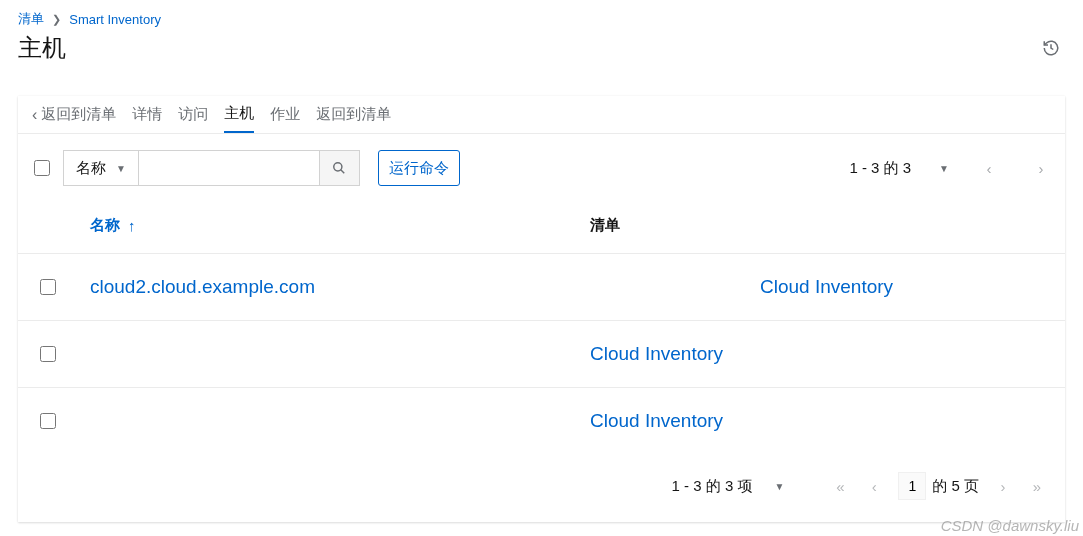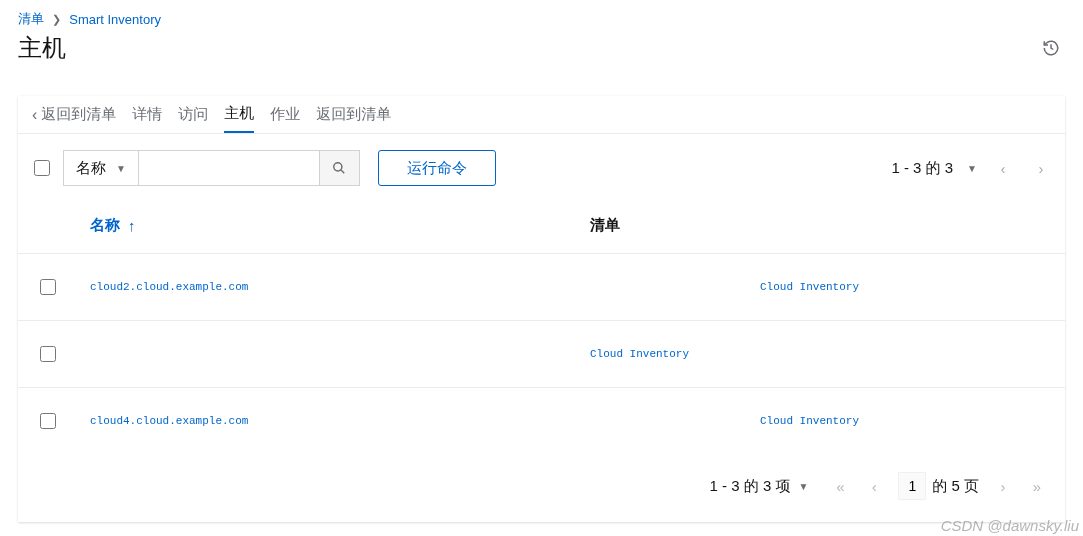--- a/index.html
+++ b/index.html
@@ -29,38 +29,38 @@
   .tab { color:var(--text-gray); font-size:15px; cursor:pointer; height:100%; display:flex; align-items:center; }
   .tab.back::before { content:"\2039"; margin-right:4px; font-size:16px; }
   .tab.active { color:var(--text-dark); border-bottom:2px solid var(--link-blue); font-weight:400; }
 
   .toolbar { display:flex; align-items:center; padding:16px 12px; gap:10px; }
   .tb-check { width:16px; height:16px; }
   .filter-group { display:flex; align-items:center; border:1px solid var(--border-light); height:36px; }
   .filter-select { display:flex; align-items:center; gap:10px; padding:0 12px; height:100%; border-right:1px solid var(--border-light); cursor:pointer; font-size:15px; }
   .filter-input { border:none; height:100%; width:180px; padding:0 10px; font-size:14px; outline:none; }
   .search-btn { width:40px; height:100%; display:flex; align-items:center; justify-content:center; border-left:1px solid var(--border-light); background:#f5f5f5; color:var(--text-gray); cursor:pointer; }
-  .run-btn { border:1px solid var(--link-blue); color:var(--link-blue); background:transparent; height:36px; padding:0 28px; font-size:15px; cursor:pointer; margin-left:8px; border-radius:3px; }
+  .run-btn { border:1px solid var(--link-blue); color:var(--link-blue); background:transparent; height:36px; padding:0 10px; font-size:15px; cursor:pointer; margin-left:8px; border-radius:3px; }
   .spacer { flex:1; }
-  .pager-inline { display:flex; align-items:center; gap:14px; color:var(--text-dark); font-size:15px; }
+  .pager-inline { display:flex; align-items:center; gap:28px; color:var(--text-dark); font-size:15px; }
   .pager-inline .nav { color:var(--text-gray); cursor:pointer; width:24px; text-align:center; opacity:.6; }
   .caret { font-size:10px; color:var(--text-gray); }
 
   .table { width:100%; }
   .thead, .trow { display:grid; grid-template-columns:60px 500px 170px 1fr; align-items:center; }
   .thead { padding:14px 12px 18px 12px; font-weight:600; font-size:15px; }
   .thead .sort { color:var(--link-blue); display:flex; align-items:center; gap:8px; cursor:pointer; }
   .trow { padding:22px 12px; border-top:1px solid var(--border-lighter); }
   .trow .check { display:flex; justify-content:flex-start; padding-left:6px; }
   .trow input[type=checkbox] { width:16px; height:16px; }
-  .cell-link { color:var(--link-blue); cursor:pointer; font-size:11px;font-family:Liberation Mono, monospace; }
+  .cell-link { color:var(--link-blue); cursor:pointer; font-size:19px; }
   .cell-text { font-size:15px; }
 
   .footer { display:flex; justify-content:flex-end; align-items:center; gap:14px; padding:18px 18px 22px 18px; font-size:15px; }
-  .footer .summary { margin-right:8px; display:flex; align-items:center; gap:8px; }
+  .footer .summary { margin-right:32px; display:flex; align-items:center; gap:22px; }
   .footer .pgnav { color:var(--text-gray); cursor:pointer; width:20px; text-align:center; opacity:.5; }
   .footer .page-box { display:flex; align-items:center; gap:6px; }
   .footer .page-input { width:28px; height:28px; text-align:center; border:1px solid #f0f0f0; background:#fafafa; font-size:14px; }
 
   .watermark { position:absolute; right:4px; bottom:2px; color:rgba(120,120,120,.55); font-size:15px; font-style:italic; pointer-events:none;margin-top:45px; }
 
   svg { display:block; }
 </style>
 </head>
 <body>
@@ -141,21 +141,20 @@
       <div class="check">
           <input type="checkbox" style="">
         </div>
       <div class="cell-text"></div>
       <div class="cell-link">Cloud Inventory</div>
     </div>
     <div class="trow">
       <div class="check">
           <input type="checkbox" style="">
         </div>
-      <div class="cell-link">cloud4.cloud.example.com</div>
       <div class="cell-text"></div>
       <div class="cell-link">Cloud Inventory</div>
     </div>
   </div>
 
   <div class="footer">
     <div class="summary">
       <span>1 - 3 的 3 项</span>
       <span class="caret">▼</span>
     </div>

